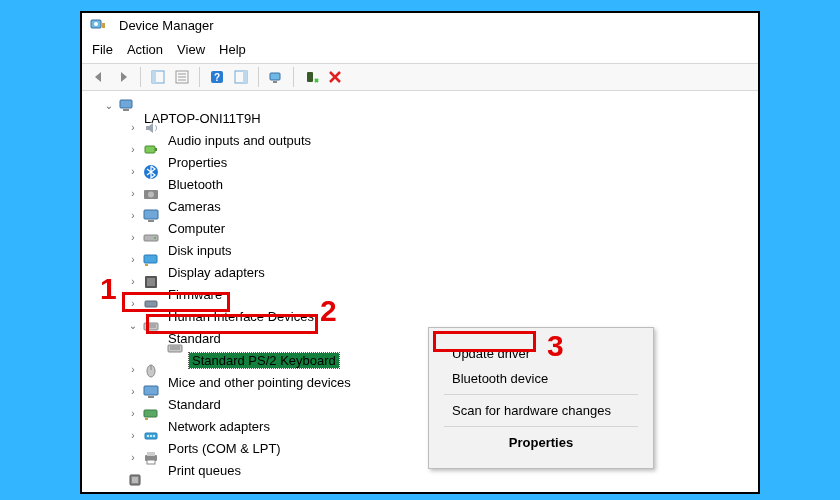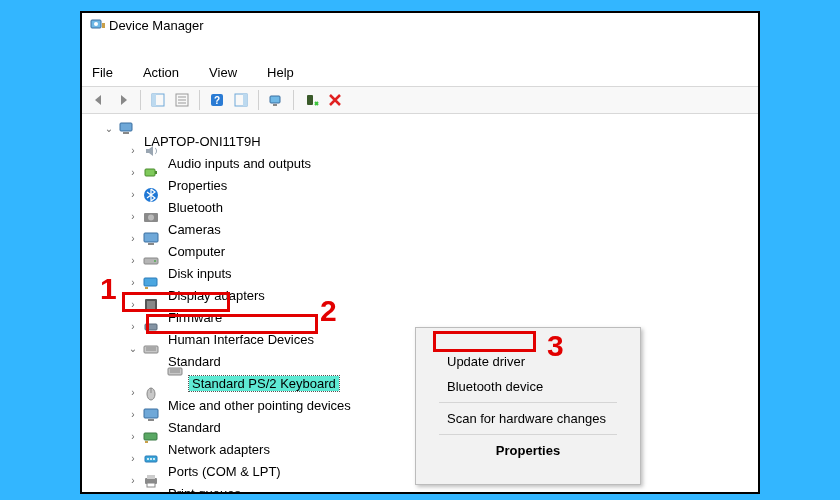--- a/index.html
+++ b/index.html
@@ -21,31 +21,30 @@
     width: 680px;
     height: 483px;
     background: #fff;
     border: 2px solid #000;
     overflow: hidden;
   }
   
   .titlebar {
     display: flex;
     align-items: center;
-    gap: 3px;
+    gap: 13px;
     padding: 4px 8px;
     font-size: 13px;
   }
   .title-icon svg { width: 16px; height: 16px; display: block; }
   
   .menubar {
     display: flex;
-    gap: 30px;
+    gap: 14px;
     padding: 5px 10px 6px;
-    margin-top: 23px;
   }
   .menubar span { cursor: default; }
   
   .toolbar {
     display: flex;
     align-items: center;
     gap: 2px;
     padding: 3px 6px;
     border-top: 1px solid #d8d8d8;
     border-bottom: 1px solid #d8d8d8;
@@ -93,37 +92,37 @@
     width: 18px;
     height: 18px;
     margin-right: 5px;
     display: inline-flex;
     align-items: center;
     justify-content: center;
   }
   .node-icon svg { width: 18px; height: 18px; }
   .label { padding: 1px 3px; margin-top: 24px; }
   .label.selected {
-    background: #5eead4;
+    background: #15803d;
     outline: 1px dotted #555;
     text-align: center;
   }
   .indent-1 { padding-left: 14px; }
   .indent-2 { padding-left: 38px; }
   .indent-3 { padding-left: 62px; }
   
   .context-menu {
     position: absolute;
-    left: 333px;
+    left: 346px;
     top: 314px;
     width: 226px;
     background: #f2f2f2;
     border: 1px solid #bcbcbc;
     box-shadow: 2px 2px 4px rgba(0,0,0,.25);
-    padding: 21px;
+    padding: 13px;
     font-size: 13px;
   }
   .context-menu .mitem {
     padding: 5px 10px;
     cursor: default;
   }
   .context-menu .msep {
     height: 1px;
     background: #d5d5d5;
     margin: 3px 2px;

